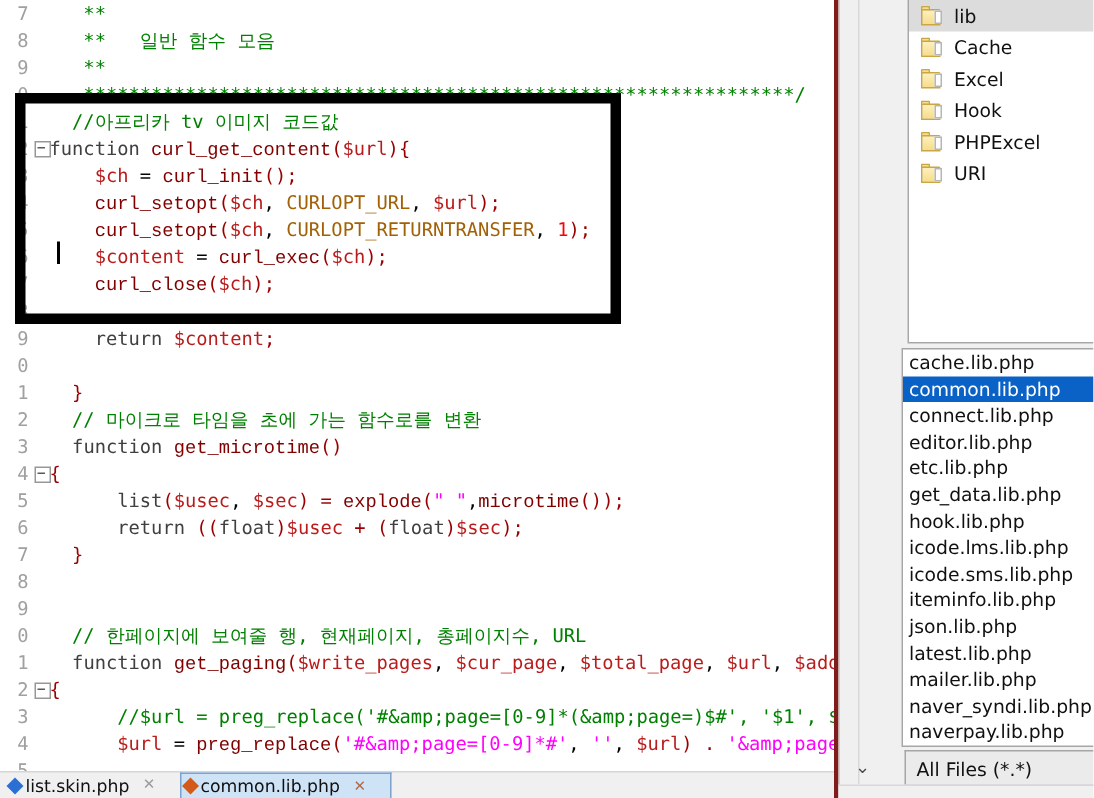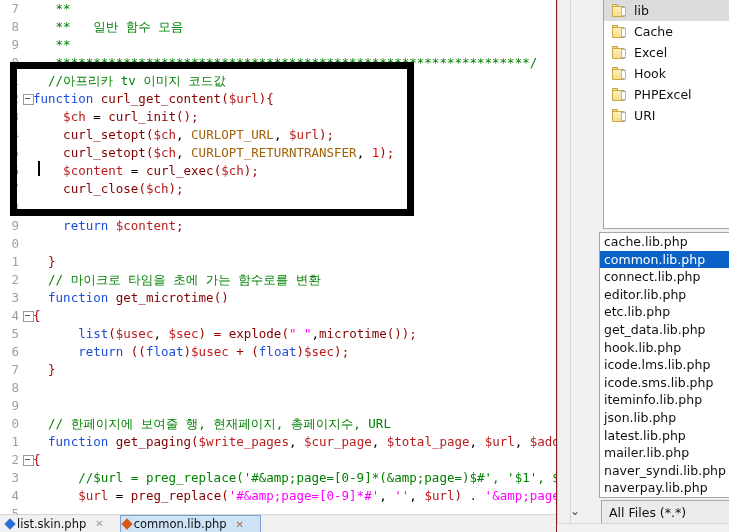--- a/index.html
+++ b/index.html
@@ -74,23 +74,23 @@
   }
   .code {
     flex: 1;
     font-family: "DejaVu Sans Mono", monospace;
     font-size: 12.5px;
     color: #000000;
     white-space: pre;
     overflow: hidden;
   }
   .cm  { color: #008000; }     
-  .kw  { color: #1d4ed8; }     
+  .kw  { color: #404040; }     
   .var { color: #b91c1c; }     
-  .fn  { color: #800000; }     
+  .fn  { color: #800000; font-family: Liberation Mono, monospace; }     
   .str { color: #ff00ff; }     
   .num { color: #ff0000; }     
   .pn  { color: #990000; }     
   .cst { color: #a16207; }
   .pl  { color: #000000; }
 
   
   #caret {
     position: absolute;
     left: 38px; top: 161px;
@@ -148,21 +148,21 @@
     font-family: "DejaVu Sans", sans-serif;
   }
   .tab.active .xmark { color: #b06a4a; }
 
   
   #rightpane {
     position: absolute;
     left: 556px; top: 0;
     width: 173px; height: 532px;
     background: #f0f0f0;
-    border-left: 1px solid #7f1d1d;
+    border-left: 3px solid #7f1d1d;
   }
   #tree-panel {
     position: absolute;
     left: 46px; top: -1px;
     width: 128px; height: 230px;
     background: #ffffff;
     border: 1px solid #a6a6a6;
     overflow: hidden;
   }
   .tree-item {

